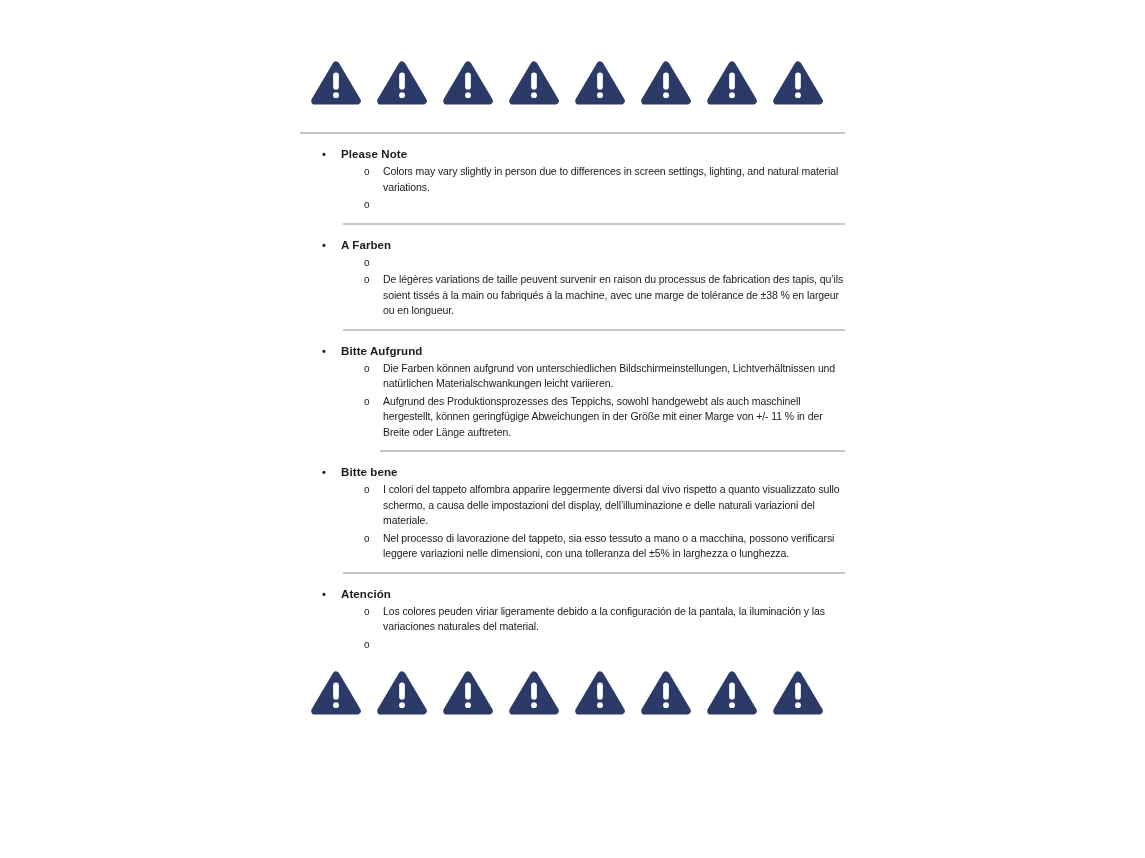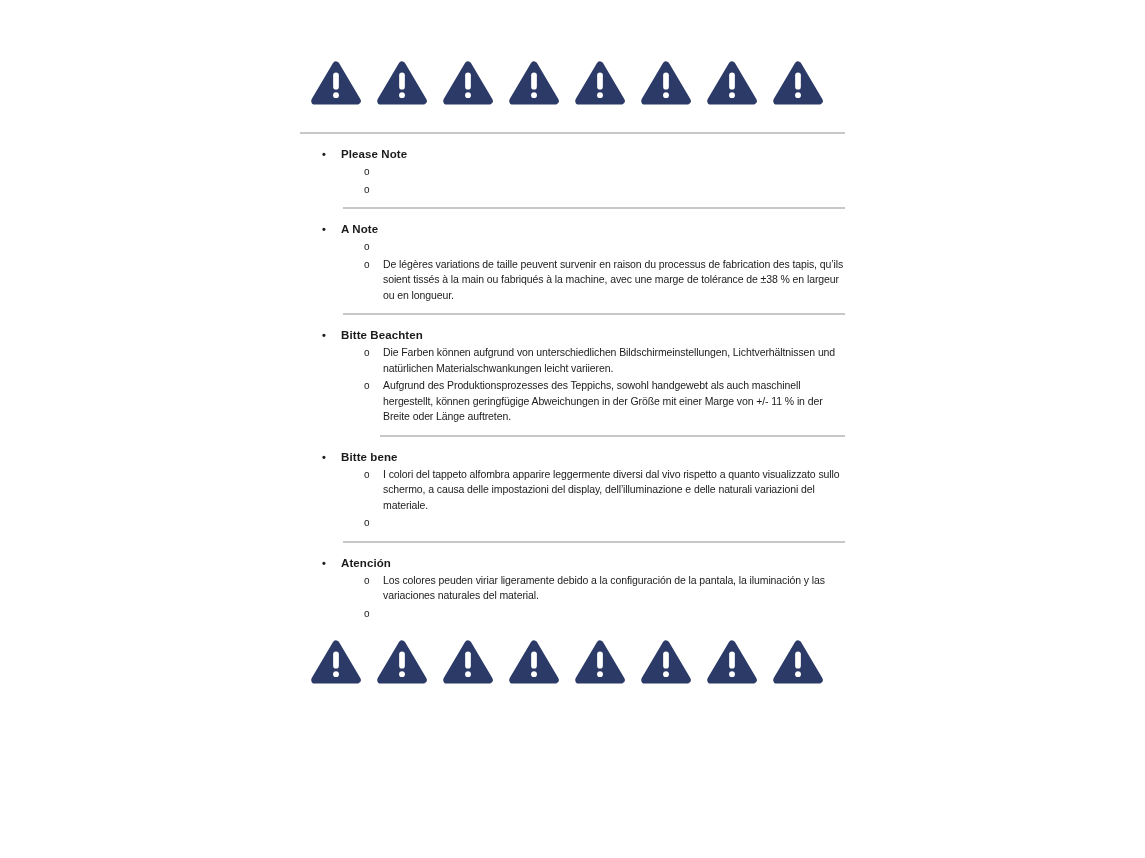--- a/index.html
+++ b/index.html
@@ -139,46 +139,47 @@
 
   <div class="rule rule-top"></div>
 
   <div class="section">
     <div class="heading-row">
       <span class="l1-bullet">•</span>
       <h3 class="section-heading">Please Note</h3>
     </div>
     <div class="bullet-item">
       <span class="l2-bullet">o</span>
+      <p class="note-text">Colors may vary slightly in person due to differences in screen settings, lighting, and natural material variations.</p>
     </div>
     <div class="bullet-item">
       <span class="l2-bullet">o</span>
     </div>
     <div class="rule rule-section"></div>
   </div>
 
   <div class="section">
     <div class="heading-row">
       <span class="l1-bullet">•</span>
-      <h3 class="section-heading">A Note</h3>
+      <h3 class="section-heading">A Farben</h3>
     </div>
     <div class="bullet-item">
       <span class="l2-bullet">o</span>
     </div>
     <div class="bullet-item">
       <span class="l2-bullet">o</span>
       <p class="note-text">De légères variations de taille peuvent survenir en raison du processus de fabrication des tapis, qu’ils soient tissés à la main ou fabriqués à la machine, avec une marge de tolérance de ±38 % en largeur ou en longueur.</p>
     </div>
     <div class="rule rule-section"></div>
   </div>
 
   <div class="section">
     <div class="heading-row">
       <span class="l1-bullet">•</span>
-      <h3 class="section-heading">Bitte Beachten</h3>
+      <h3 class="section-heading">Bitte Aufgrund</h3>
     </div>
     <div class="bullet-item">
       <span class="l2-bullet">o</span>
       <p class="note-text">Die Farben können aufgrund von unterschiedlichen Bildschirmeinstellungen, Lichtverhältnissen und natürlichen Materialschwankungen leicht variieren.</p>
     </div>
     <div class="bullet-item">
       <span class="l2-bullet">o</span>
       <p class="note-text">Aufgrund des Produktionsprozesses des Teppichs, sowohl handgewebt als auch maschinell hergestellt, können geringfügige Abweichungen in der Größe mit einer Marge von +/- 11 % in der Breite oder Länge auftreten.</p>
     </div>
     <div class="rule rule-section rule-de"></div>
@@ -188,20 +189,21 @@
     <div class="heading-row">
       <span class="l1-bullet">•</span>
       <h3 class="section-heading">Bitte bene</h3>
     </div>
     <div class="bullet-item">
       <span class="l2-bullet">o</span>
       <p class="note-text">I colori del tappeto alfombra apparire leggermente diversi dal vivo rispetto a quanto visualizzato sullo schermo, a causa delle impostazioni del display, dell’illuminazione e delle naturali variazioni del materiale.</p>
     </div>
     <div class="bullet-item">
       <span class="l2-bullet">o</span>
+      <p class="note-text">Nel processo di lavorazione del tappeto, sia esso tessuto a mano o a macchina, possono verificarsi leggere variazioni nelle dimensioni, con una tolleranza del ±5% in larghezza o lunghezza.</p>
     </div>
     <div class="rule rule-section"></div>
   </div>
 
   <div class="section">
     <div class="heading-row">
       <span class="l1-bullet">•</span>
       <h3 class="section-heading">Atención</h3>
     </div>
     <div class="bullet-item">

